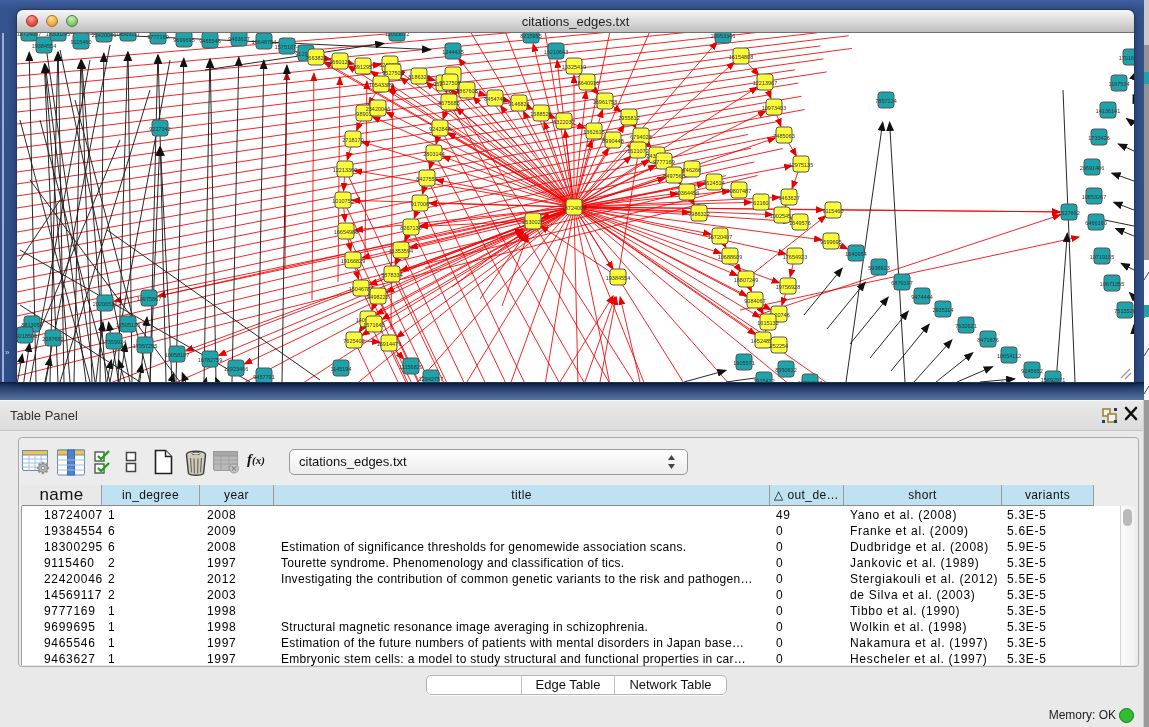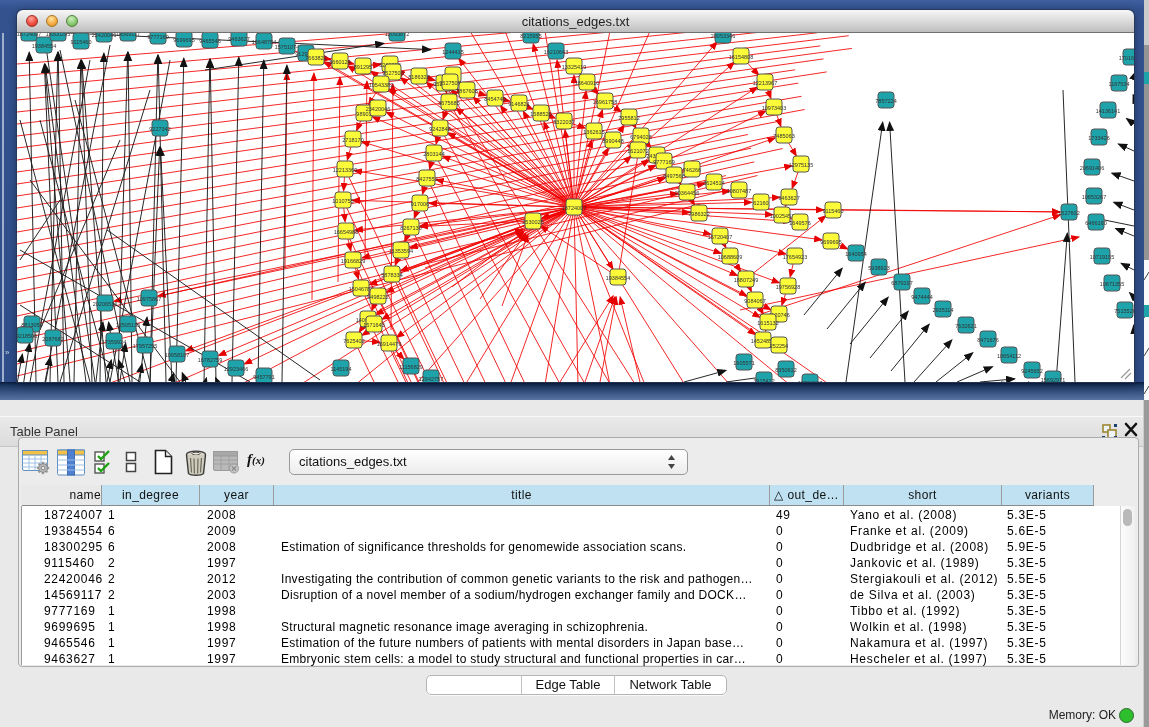--- a/index.html
+++ b/index.html
@@ -8,21 +8,21 @@
  background:linear-gradient(#0e2142 0 1px,#1b3561 3px,#5873a3);}
 #win{position:absolute;left:17px;top:10px;width:1117px;height:372px;border-radius:6px 6px 0 0;
  box-shadow:0 0 0 1px rgba(38,54,88,.85), 0 2px 8px rgba(0,0,0,.4);}
 #tbar{position:absolute;left:0;top:0;width:1117px;height:22px;border-radius:6px 6px 0 0;
  background:linear-gradient(#f7f7f7,#d6d6d6 60%,#bdbdbd);border-bottom:1px solid #707070;}
 #tbar .title{position:absolute;left:0;right:0;top:4px;text-align:center;font-size:13px;color:#222;}
 .tl{position:absolute;top:5px;width:12px;height:12px;border-radius:50%;box-sizing:border-box;}
 #canvas{position:absolute;left:0;top:23px;width:1117px;height:349px;background:#fff;overflow:hidden;}
 #sliver{position:absolute;left:1144px;top:0;width:5px;height:400px;}
 #panel{position:absolute;left:0;top:400px;width:1149px;height:327px;background:#e9e9e9;}
-#phead{position:absolute;left:0;top:16px;width:1149px;height:29px;background:linear-gradient(#e9e9e9,#dcdcdc);
+#phead{position:absolute;left:0;top:0;width:1149px;height:29px;background:linear-gradient(#e9e9e9,#dcdcdc);
  border-top:1px solid #f8f8f8;border-bottom:1px solid #c4c4c4;}
 #phead .t{position:absolute;left:10px;top:7px;font-size:13px;color:#333;}
 #card{position:absolute;left:18px;top:37px;width:1119px;height:228px;background:#ececec;
  border:1px solid #ababab;border-radius:4px;}
 #white{position:absolute;left:21px;top:506px;width:1113px;height:159px;background:#fff;border-left:1px solid #9b9b9b;box-sizing:border-box;}
 #combo{position:absolute;left:289px;top:449px;width:397px;height:24px;background:linear-gradient(#fff,#ececec);
  border:1px solid #999;border-radius:5px;}
 #combo .t{position:absolute;left:9px;top:4px;font-size:13px;color:#111;}
 #vsb{position:absolute;left:1120px;top:506px;width:14px;height:159px;background:linear-gradient(90deg,#fbfbfb,#f1f1f1);border-left:1px solid #d5d5d5;}
 #vsb .th{position:absolute;left:2px;top:3px;width:9px;height:17px;border-radius:5px;background:#b9b9b9;}
@@ -754,21 +754,21 @@
     </svg></div>
 <div style="position:absolute;left:247px;top:451px;font-size:15px;color:#111;font-family:'Liberation Serif',serif;font-style:italic;font-weight:bold">f<span style="font-size:11px">(x)</span></div>
 <div id="combo">
     <div class="t">citations_edges.txt</div>
   <svg style="position:absolute;right:11px;top:4px" width="9" height="16" viewBox="0 0 9 16">
    <path d="M4.5 1 L8 6 H1 z" fill="#444"></path>
       <path d="M4.5 15 L8 10 H1 z" fill="#444"></path>
   </svg>
 </div>
 <div id="white"></div>
-<div style="position:absolute;left:22px;top:485px;width:79px;height:20px;background:#e9e9e9;border-right:1px solid #9b9b9b;font-size:12px;color:#111;text-align:right;line-height:20px;white-space:nowrap;overflow:hidden;letter-spacing:0.4px">name</div>
+<div style="position:absolute;left:22px;top:485px;width:79px;height:20px;background:#e9e9e9;border-right:1px solid #9b9b9b;font-size:17px;color:#111;text-align:center;line-height:20px;white-space:nowrap;overflow:hidden;letter-spacing:0.4px">name</div>
 <div style="position:absolute;left:102px;top:485px;width:97px;height:20px;background:#bfe1f2;border-right:1px solid #9b9b9b;font-size:12px;color:#111;text-align:center;line-height:20px;white-space:nowrap;overflow:hidden;letter-spacing:0.4px">in_degree</div>
 <div style="position:absolute;left:200px;top:485px;width:73px;height:20px;background:#bfe1f2;border-right:1px solid #9b9b9b;font-size:12px;color:#111;text-align:center;line-height:20px;white-space:nowrap;overflow:hidden;letter-spacing:0.4px">year</div>
 <div style="position:absolute;left:274px;top:485px;width:495px;height:20px;background:#bfe1f2;border-right:1px solid #9b9b9b;font-size:12px;color:#111;text-align:center;line-height:20px;white-space:nowrap;overflow:hidden;letter-spacing:0.4px">title</div>
 <div style="position:absolute;left:770px;top:485px;width:73px;height:20px;background:#bfe1f2;border-right:1px solid #9b9b9b;font-size:12px;color:#111;text-align:center;line-height:20px;white-space:nowrap;overflow:hidden;letter-spacing:0.4px">△ out_de…</div>
 <div style="position:absolute;left:844px;top:485px;width:157px;height:20px;background:#bfe1f2;border-right:1px solid #9b9b9b;font-size:12px;color:#111;text-align:center;line-height:20px;white-space:nowrap;overflow:hidden;letter-spacing:0.4px">short</div>
 <div style="position:absolute;left:1002px;top:485px;width:91px;height:20px;background:#bfe1f2;border-right:1px solid #9b9b9b;font-size:12px;color:#111;text-align:center;line-height:20px;white-space:nowrap;overflow:hidden;letter-spacing:0.4px">variants</div>
 <div style="position:absolute;left:22px;top:505px;width:1072px;height:1px;background:#8a8a8a"></div>
 <div style="position:absolute;left:0;top:507px;width:1098px;height:16px;font-size:12px;line-height:16px;color:#000">
     <div style="position:absolute;left:44px;top:0;width:58px;overflow:hidden;white-space:nowrap;letter-spacing:0.7px">18724007</div>
     <div style="position:absolute;left:108px;top:0;width:92px;overflow:hidden;white-space:nowrap;letter-spacing:0.7px">1</div>
@@ -791,48 +791,48 @@
     <div style="position:absolute;left:207px;top:0;width:67px;overflow:hidden;white-space:nowrap;letter-spacing:0.7px">2008</div>
     <div style="position:absolute;left:281px;top:0;width:489px;overflow:hidden;white-space:nowrap;letter-spacing:0.3px">Estimation of significance thresholds for genomewide association scans.</div>
     <div style="position:absolute;left:776px;top:0;width:68px;overflow:hidden;white-space:nowrap;letter-spacing:0.7px">0</div>
     <div style="position:absolute;left:850px;top:0;width:152px;overflow:hidden;white-space:nowrap;letter-spacing:0.7px">Dudbridge et al. (2008)</div>
     <div style="position:absolute;left:1007px;top:0;width:87px;overflow:hidden;white-space:nowrap;letter-spacing:0.7px">5.9E‑5</div>
   </div>
 <div style="position:absolute;left:0;top:555px;width:1098px;height:16px;font-size:12px;line-height:16px;color:#000">
     <div style="position:absolute;left:44px;top:0;width:58px;overflow:hidden;white-space:nowrap;letter-spacing:0.7px">9115460</div>
     <div style="position:absolute;left:108px;top:0;width:92px;overflow:hidden;white-space:nowrap;letter-spacing:0.7px">2</div>
     <div style="position:absolute;left:207px;top:0;width:67px;overflow:hidden;white-space:nowrap;letter-spacing:0.7px">1997</div>
+    <div style="position:absolute;left:281px;top:0;width:489px;overflow:hidden;white-space:nowrap;letter-spacing:0.3px">Tourette syndrome. Phenomenology and classification of tics.</div>
     <div style="position:absolute;left:776px;top:0;width:68px;overflow:hidden;white-space:nowrap;letter-spacing:0.7px">0</div>
     <div style="position:absolute;left:850px;top:0;width:152px;overflow:hidden;white-space:nowrap;letter-spacing:0.7px">Jankovic et al. (1989)</div>
     <div style="position:absolute;left:1007px;top:0;width:87px;overflow:hidden;white-space:nowrap;letter-spacing:0.7px">5.3E‑5</div>
   </div>
 <div style="position:absolute;left:0;top:571px;width:1098px;height:16px;font-size:12px;line-height:16px;color:#000">
     <div style="position:absolute;left:44px;top:0;width:58px;overflow:hidden;white-space:nowrap;letter-spacing:0.7px">22420046</div>
     <div style="position:absolute;left:108px;top:0;width:92px;overflow:hidden;white-space:nowrap;letter-spacing:0.7px">2</div>
     <div style="position:absolute;left:207px;top:0;width:67px;overflow:hidden;white-space:nowrap;letter-spacing:0.7px">2012</div>
     <div style="position:absolute;left:281px;top:0;width:489px;overflow:hidden;white-space:nowrap;letter-spacing:0.3px">Investigating the contribution of common genetic variants to the risk and pathogen…</div>
     <div style="position:absolute;left:776px;top:0;width:68px;overflow:hidden;white-space:nowrap;letter-spacing:0.7px">0</div>
     <div style="position:absolute;left:850px;top:0;width:152px;overflow:hidden;white-space:nowrap;letter-spacing:0.7px">Stergiakouli et al. (2012)</div>
     <div style="position:absolute;left:1007px;top:0;width:87px;overflow:hidden;white-space:nowrap;letter-spacing:0.7px">5.5E‑5</div>
   </div>
 <div style="position:absolute;left:0;top:587px;width:1098px;height:16px;font-size:12px;line-height:16px;color:#000">
     <div style="position:absolute;left:44px;top:0;width:58px;overflow:hidden;white-space:nowrap;letter-spacing:0.7px">14569117</div>
     <div style="position:absolute;left:108px;top:0;width:92px;overflow:hidden;white-space:nowrap;letter-spacing:0.7px">2</div>
     <div style="position:absolute;left:207px;top:0;width:67px;overflow:hidden;white-space:nowrap;letter-spacing:0.7px">2003</div>
-    <div style="position:absolute;left:281px;top:0;width:489px;overflow:hidden;white-space:nowrap;letter-spacing:0.3px">Disruption of a novel member of a sodium/hydrogen exchanger family and DOCK…</div>
     <div style="position:absolute;left:776px;top:0;width:68px;overflow:hidden;white-space:nowrap;letter-spacing:0.7px">0</div>
     <div style="position:absolute;left:850px;top:0;width:152px;overflow:hidden;white-space:nowrap;letter-spacing:0.7px">de Silva et al. (2003)</div>
     <div style="position:absolute;left:1007px;top:0;width:87px;overflow:hidden;white-space:nowrap;letter-spacing:0.7px">5.3E‑5</div>
   </div>
 <div style="position:absolute;left:0;top:603px;width:1098px;height:16px;font-size:12px;line-height:16px;color:#000">
     <div style="position:absolute;left:44px;top:0;width:58px;overflow:hidden;white-space:nowrap;letter-spacing:0.7px">9777169</div>
     <div style="position:absolute;left:108px;top:0;width:92px;overflow:hidden;white-space:nowrap;letter-spacing:0.7px">1</div>
     <div style="position:absolute;left:207px;top:0;width:67px;overflow:hidden;white-space:nowrap;letter-spacing:0.7px">1998</div>
     <div style="position:absolute;left:776px;top:0;width:68px;overflow:hidden;white-space:nowrap;letter-spacing:0.7px">0</div>
-    <div style="position:absolute;left:850px;top:0;width:152px;overflow:hidden;white-space:nowrap;letter-spacing:0.7px">Tibbo et al. (1992)</div>
+    <div style="position:absolute;left:850px;top:0;width:152px;overflow:hidden;white-space:nowrap;letter-spacing:0.7px">Tibbo et al. (1990)</div>
     <div style="position:absolute;left:1007px;top:0;width:87px;overflow:hidden;white-space:nowrap;letter-spacing:0.7px">5.3E‑5</div>
   </div>
 <div style="position:absolute;left:0;top:619px;width:1098px;height:16px;font-size:12px;line-height:16px;color:#000">
     <div style="position:absolute;left:44px;top:0;width:58px;overflow:hidden;white-space:nowrap;letter-spacing:0.7px">9699695</div>
     <div style="position:absolute;left:108px;top:0;width:92px;overflow:hidden;white-space:nowrap;letter-spacing:0.7px">1</div>
     <div style="position:absolute;left:207px;top:0;width:67px;overflow:hidden;white-space:nowrap;letter-spacing:0.7px">1998</div>
     <div style="position:absolute;left:281px;top:0;width:489px;overflow:hidden;white-space:nowrap;letter-spacing:0.3px">Structural magnetic resonance image averaging in schizophrenia.</div>
     <div style="position:absolute;left:776px;top:0;width:68px;overflow:hidden;white-space:nowrap;letter-spacing:0.7px">0</div>
     <div style="position:absolute;left:850px;top:0;width:152px;overflow:hidden;white-space:nowrap;letter-spacing:0.7px">Wolkin et al. (1998)</div>
     <div style="position:absolute;left:1007px;top:0;width:87px;overflow:hidden;white-space:nowrap;letter-spacing:0.7px">5.3E‑5</div>

